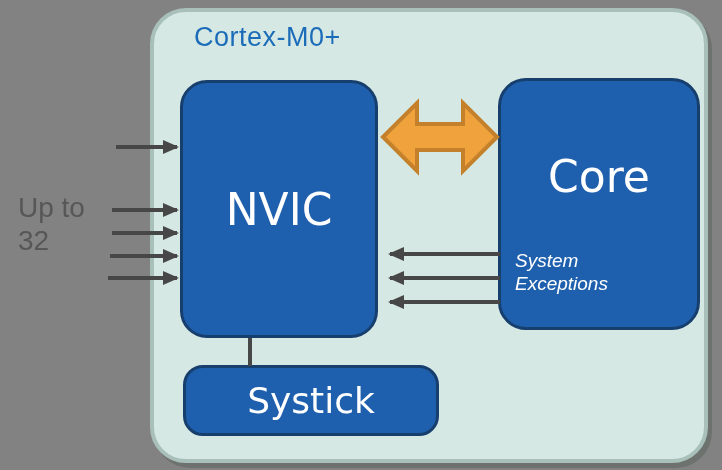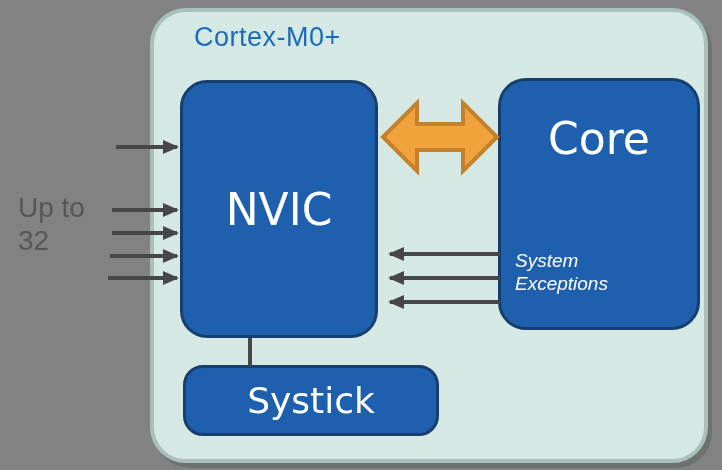--- a/index.html
+++ b/index.html
@@ -25,21 +25,21 @@
 
   .block{
     position:absolute;box-sizing:border-box;
     background:var(--block-fill);border:3px solid var(--block-border);
     color:var(--block-text);font-family:"DejaVu Sans",sans-serif;
     display:flex;align-items:center;justify-content:center;
   }
   .nvic{left:180px;top:80px;width:198px;height:258px;border-radius:27px;font-size:44px;}
   .core{left:498px;top:78px;width:202px;height:252px;border-radius:28px;
         flex-direction:column;justify-content:flex-start;}
-  .core-label{margin-top:32px;font-size:44px;line-height:1.2;}
+  .core-label{margin-top:70px;font-size:44px;line-height:1.2;}
   .sysex{
     position:absolute;left:14px;top:168px;
     font-family:Liberation Sans, sans-serif;font-style:italic;
     font-size:19px;line-height:23px;color:var(--block-text);
   }
   .systick{left:183px;top:365px;width:256px;height:71px;border-radius:20px;font-size:36px;}
 
   .connector{position:absolute;left:248px;top:338px;width:4px;height:28px;background:var(--arrow-gray);}
 
   .side-label{position:absolute;color:var(--label-gray);font-size:28px;line-height:33px;}

